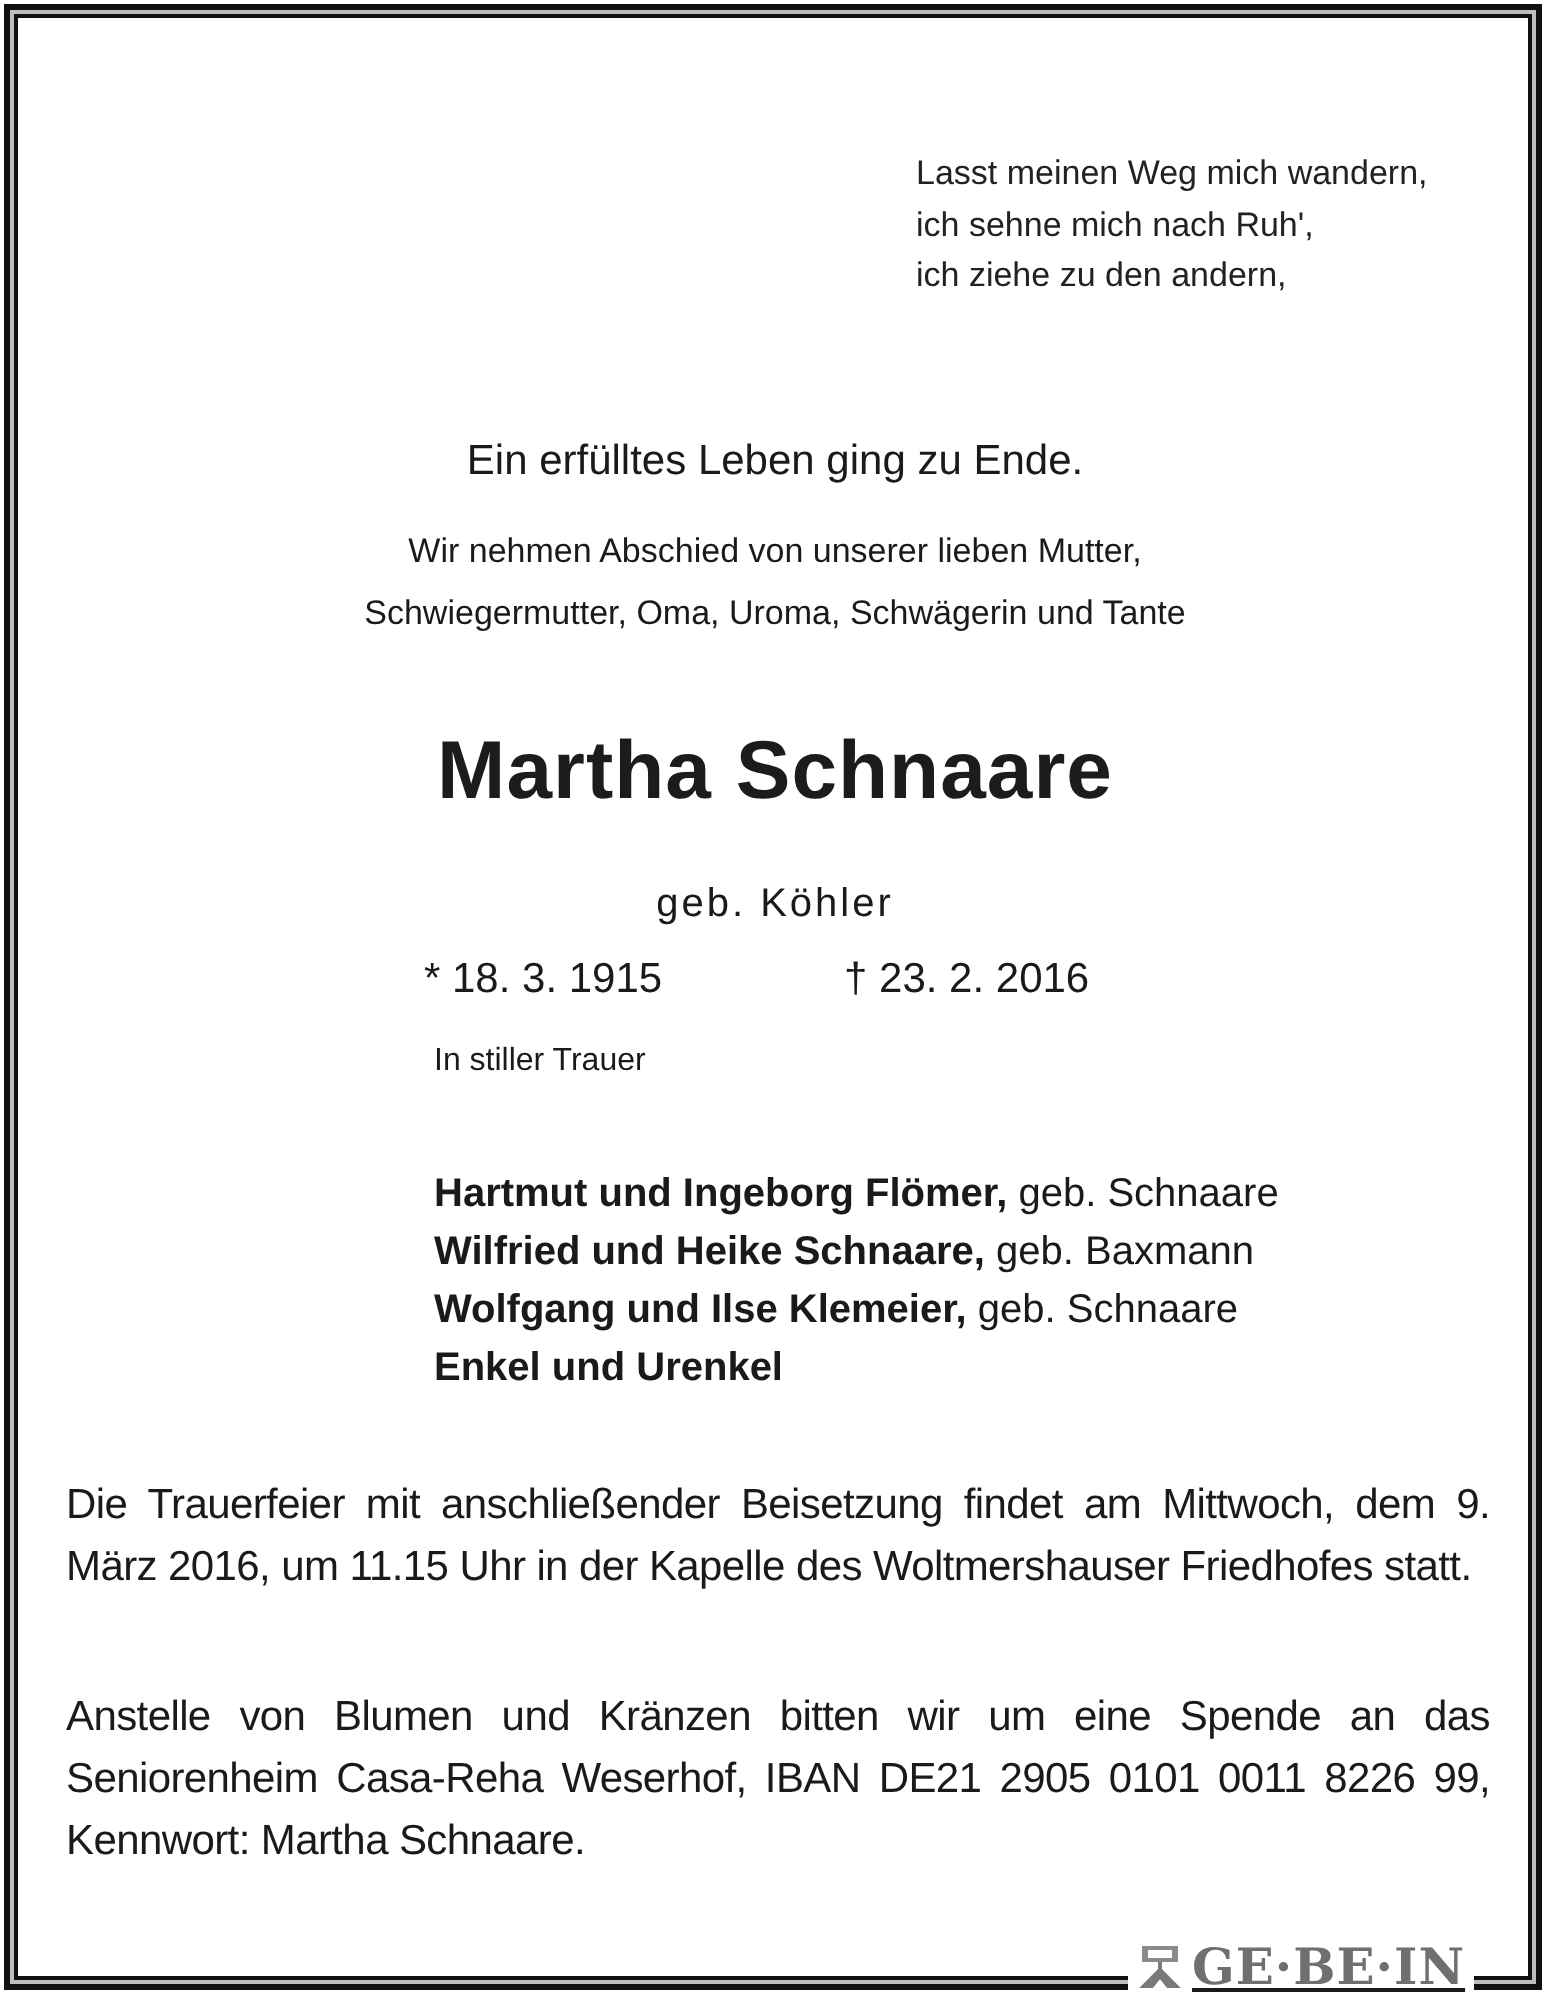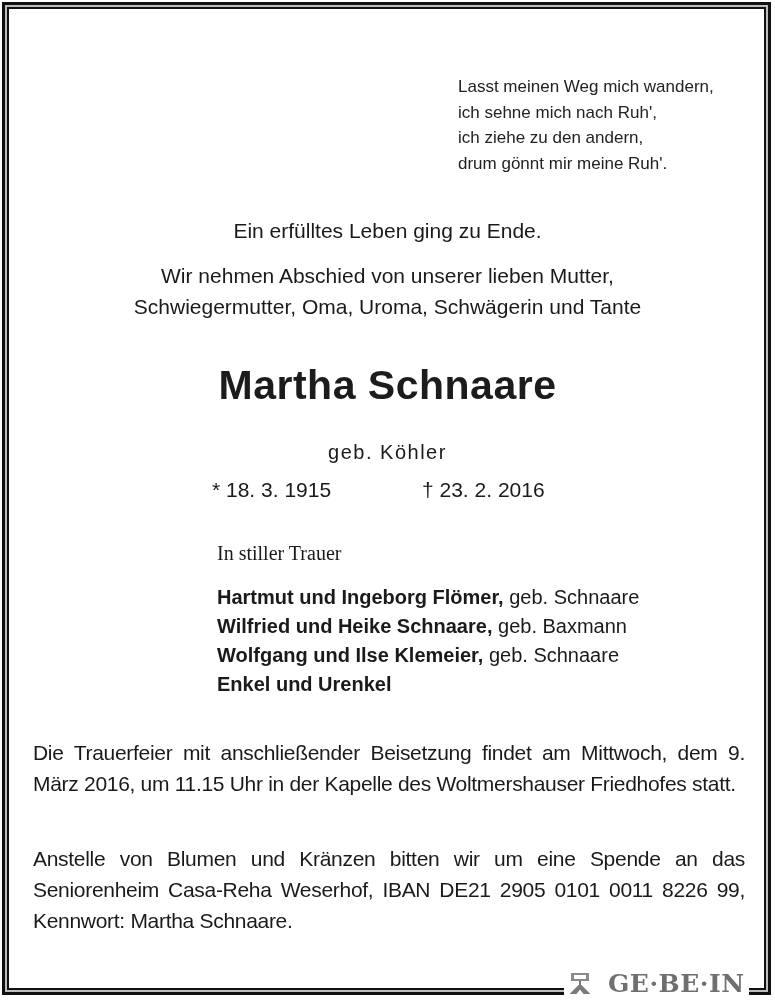--- a/index.html
+++ b/index.html
@@ -8,52 +8,51 @@
     .frame-outer { position: absolute; left: 2px; top: 2px; width: 769px; height: 993px;
                    border: 3px solid #111; box-sizing: border-box; }
     .frame-inner { position: absolute; left: 7px; top: 7px; width: 759px; height: 983px;
                    border: 2px solid #111; box-sizing: border-box; }
     .frame-gap { position: absolute; left: 5px; top: 5px; width: 763px; height: 987px;
                  border: 2px solid #bdbdbd; box-sizing: border-box; }
     .poem { position: absolute; left: 458px; top: 74px; font-size: 17px; line-height: 25.5px; color: #222; }
     .poem div { white-space: nowrap; }
     .center { position: absolute; left: 0; width: 775px; text-align: center; white-space: nowrap; }
     .intro1 { top: 219px; font-size: 21px; }
-    .intro2 { top: 260px; font-size: 21px; line-height: 31px; text-align: center; }
+    .intro2 { top: 260px; font-size: 17px; line-height: 31px; text-align: center; }
     .name { top: 362px; font-size: 41px; font-weight: bold; letter-spacing: 0.5px; color: #1c1c1c; }
     .born { top: 441px; font-size: 20px; letter-spacing: 1.5px; left: 0; }
     .dates { position: absolute; top: 478px; font-size: 21px; white-space: nowrap; }
     .dates .birth { position: absolute; left: 212px; text-align: right; }
     .dates .death { position: absolute; left: 422px; }
-    .mourn { position: absolute; left: 217px; top: 542px; font-size: 20px; font-family: Liberation Serif, serif; }
+    .mourn { position: absolute; left: 217px; top: 522px; font-size: 16px; }
     .family { position: absolute; left: 217px; top: 583px; font-size: 20px; line-height: 29px; }
     .family div { white-space: nowrap; }
     .family b { font-weight: bold; }
     .para { position: absolute; left: 33px; width: 712px; font-size: 21px; line-height: 31px;
             text-align: justify; letter-spacing: -0.3px; }
     .para1 { top: 737px; }
     .para2 { top: 843px; }
     .logo { position: absolute; left: 564px; top: 968px; height: 30px; background: #fff;
-            padding: 0 4px; display: flex; align-items: center; gap: 16px; }
+            padding: 0 4px; display: flex; align-items: center; gap: 4px; text-decoration: underline; }
     .logo .mark { width: 24px; height: 24px; }
     .logo .text { font-family: "DejaVu Serif", serif; font-weight: bold; font-size: 25px;
                   color: #6f6f6f; letter-spacing: 0.5px; }
   </style>
 </head>
 <body>
 
 <div class="frame-outer"></div>
 <div class="frame-gap"></div>
 <div class="frame-inner"></div>
 
 <div class="poem">
   <div>Lasst meinen Weg mich wandern,</div>
   <div>ich sehne mich nach Ruh',</div>
   <div>ich ziehe zu den andern,</div>
-  <div>drum gönnt mir meine Ruh'.</div>
 </div>
 
 <div class="center intro1">Ein erfülltes Leben ging zu Ende.</div>
 <div class="center intro2">
   <div>Wir nehmen Abschied von unserer lieben Mutter,</div>
   <div>Schwiegermutter, Oma, Uroma, Schwägerin und Tante</div>
 </div>
 
 <div class="center name">Martha Schnaare</div>
 <div class="center born">geb. Köhler</div>

